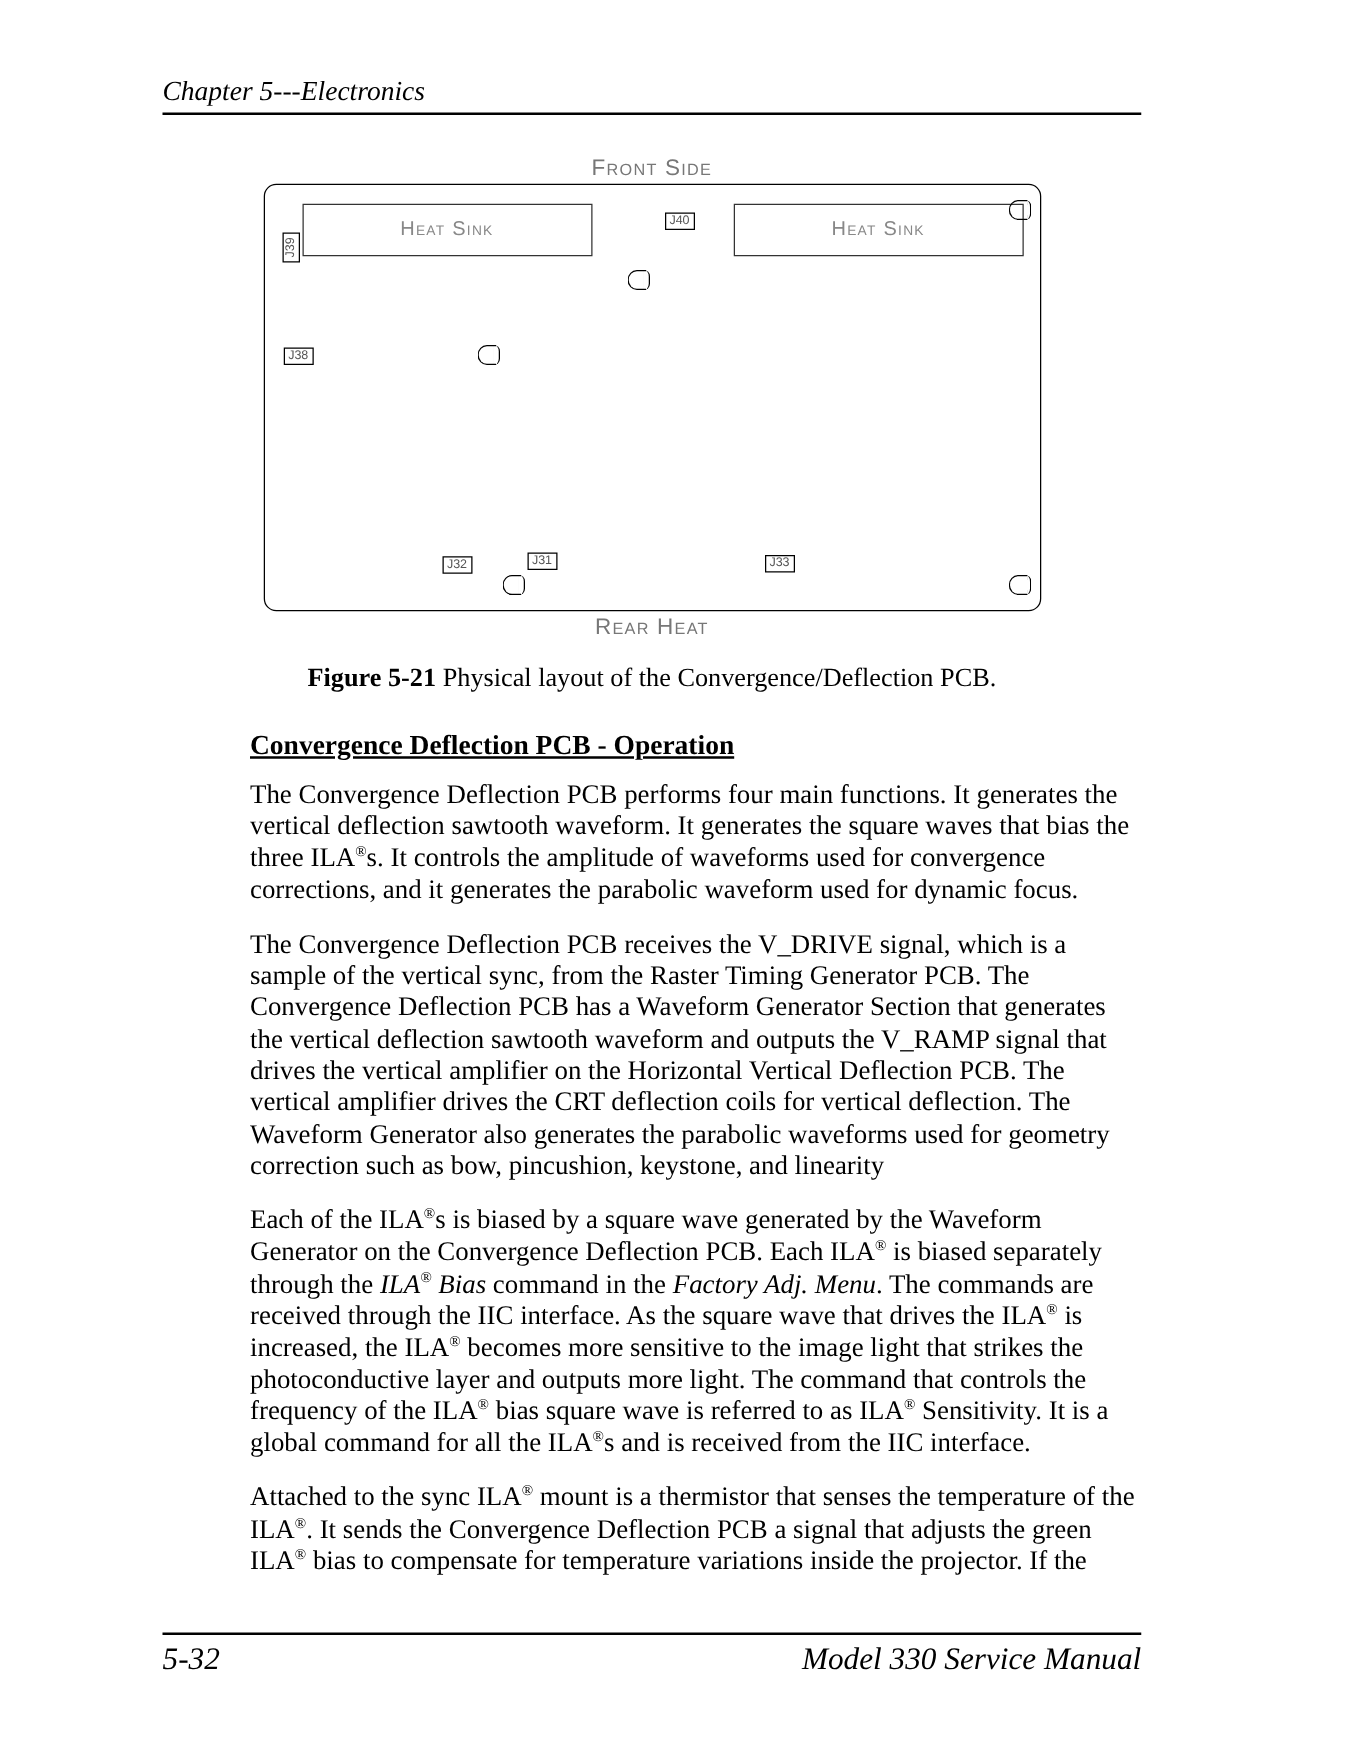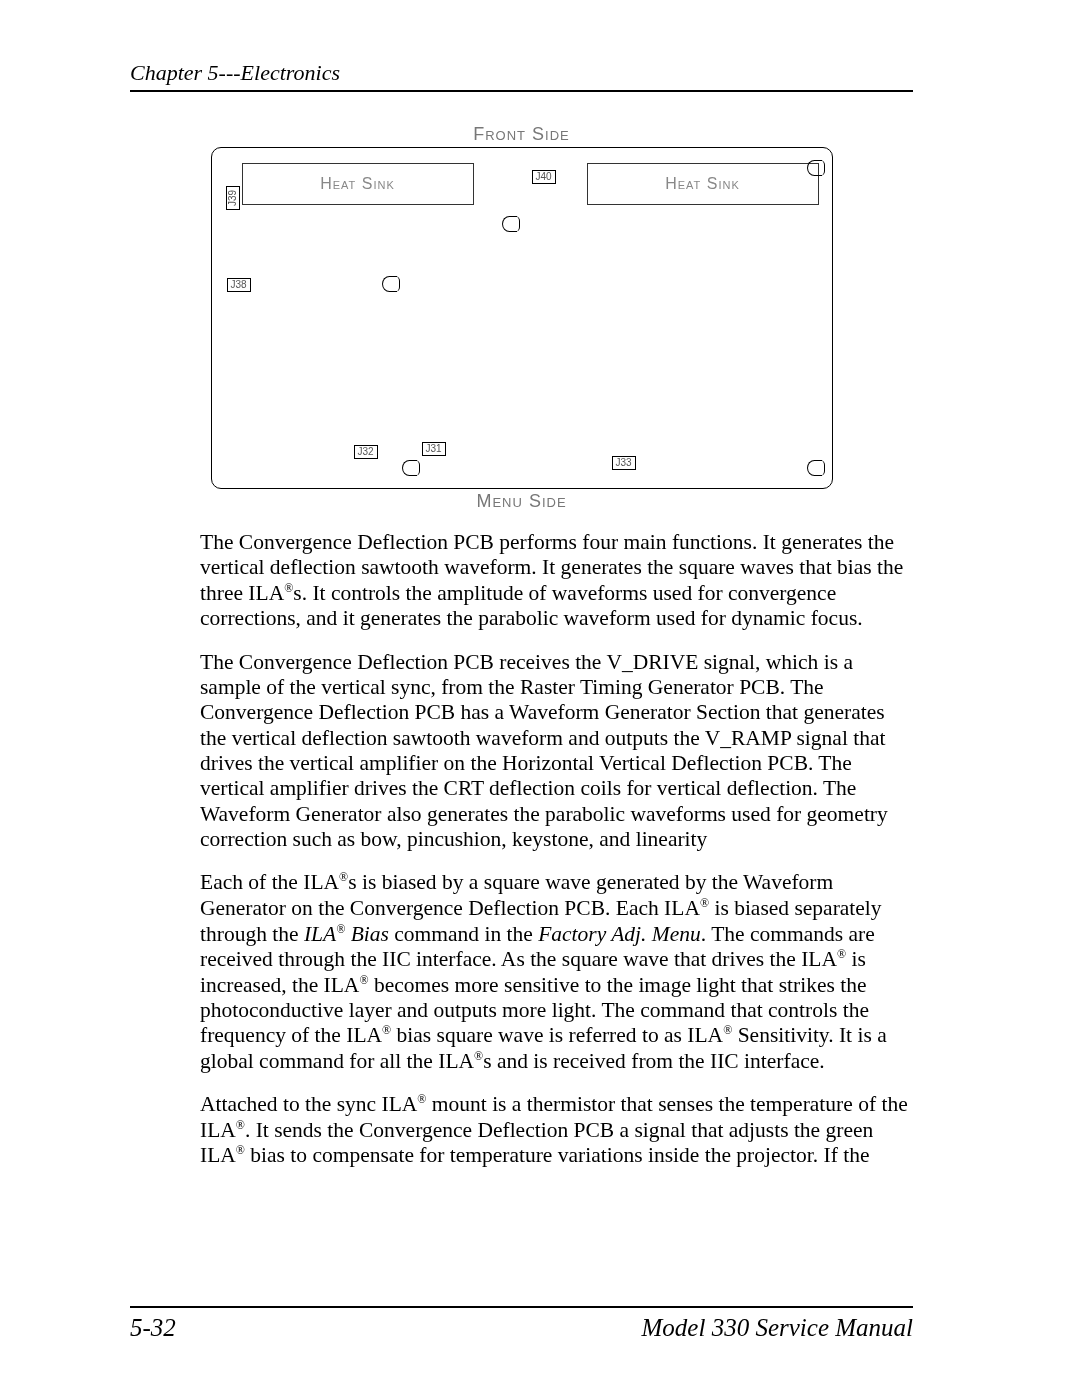--- a/index.html
+++ b/index.html
@@ -149,33 +149,37 @@
     <div class="pcb">
 
       <div class="heatsink" style="left:30px; top:15px; width:230px; height:40px;">Heat Sink</div>
       <div class="heatsink" style="left:375px; top:15px; width:230px; height:40px;">Heat Sink</div>
 
       <div class="chip j39" style="left:14px; top:62px;">J39</div>
       <div class="chip" style="left:320px; top:22px;">J40</div>
       <div class="chip" style="left:15px; top:130px;">J38</div>
       <div class="chip" style="left:142px; top:297px;">J32</div>
       <div class="chip" style="left:210px; top:294px;">J31</div>
-      <div class="chip" style="left:400px; top:308px;">J33</div>
+      <div class="chip" style="left:400px; top:296px;">J33</div>
 
       <div class="mark" style="right:10px;  top:12px;"></div>
       <div class="mark" style="left:290px;  top:68px;"></div>
       <div class="mark" style="left:170px;  top:128px;"></div>
       <div class="mark" style="left:190px;  top:312px;"></div>
       <div class="mark" style="right:10px;  top:312px;"></div>
     </div>
 
-    <div class="side-label">Menu Side</div>
+    <div class="side-label">Rear Heat</div>
   </div>
 
-
+  <div class="caption">
+    <b>Figure 5-21</b><span>  Physical layout of the Convergence/Deflection PCB.</span>
+  </div>
+
+  <div class="section-title">Convergence Deflection PCB  - Operation</div>
 
   <p class="para">
     <span>The Convergence Deflection PCB performs four main functions. It generates the vertical deflection sawtooth waveform. It generates the square waves that bias the three ILA</span><sup class="reg">®</sup><span>s. It controls the amplitude of waveforms used for convergence corrections, and it generates the parabolic waveform used for dynamic focus.</span>
   </p>
 
   <p class="para">The Convergence Deflection PCB receives the V_DRIVE signal, which is a sample of the vertical sync, from the Raster Timing Generator PCB. The Convergence Deflection PCB has a Waveform Generator Section that generates the vertical deflection sawtooth waveform and outputs the V_RAMP signal that drives the vertical amplifier on the Horizontal Vertical Deflection PCB. The vertical amplifier drives the CRT deflection coils for vertical deflection. The Waveform Generator also generates the parabolic waveforms used for geometry correction such as bow, pincushion, keystone, and linearity</p>
 
   <p class="para">
     <span>Each of the ILA</span><sup class="reg">®</sup><span>s is biased by a square wave generated by the Waveform Generator on the Convergence Deflection PCB. Each ILA</span><sup class="reg">®</sup><span> is biased separately through the </span><span class="ital"><span>ILA</span><sup class="reg">®</sup><span> Bias</span></span><span> command in the </span><span class="ital">Factory Adj. Menu</span><span>. The commands are received through the IIC interface. As the square wave that drives the ILA</span><sup class="reg">®</sup><span> is increased, the ILA</span><sup class="reg">®</sup><span> becomes more sensitive to the image light that strikes the photoconductive layer and outputs more light. The command that controls the frequency of the ILA</span><sup class="reg">®</sup><span> bias square wave is referred to as ILA</span><sup class="reg">®</sup><span> Sensitivity. It is a global command for all the ILA</span><sup class="reg">®</sup><span>s and is received from the IIC interface.</span>
   </p>

